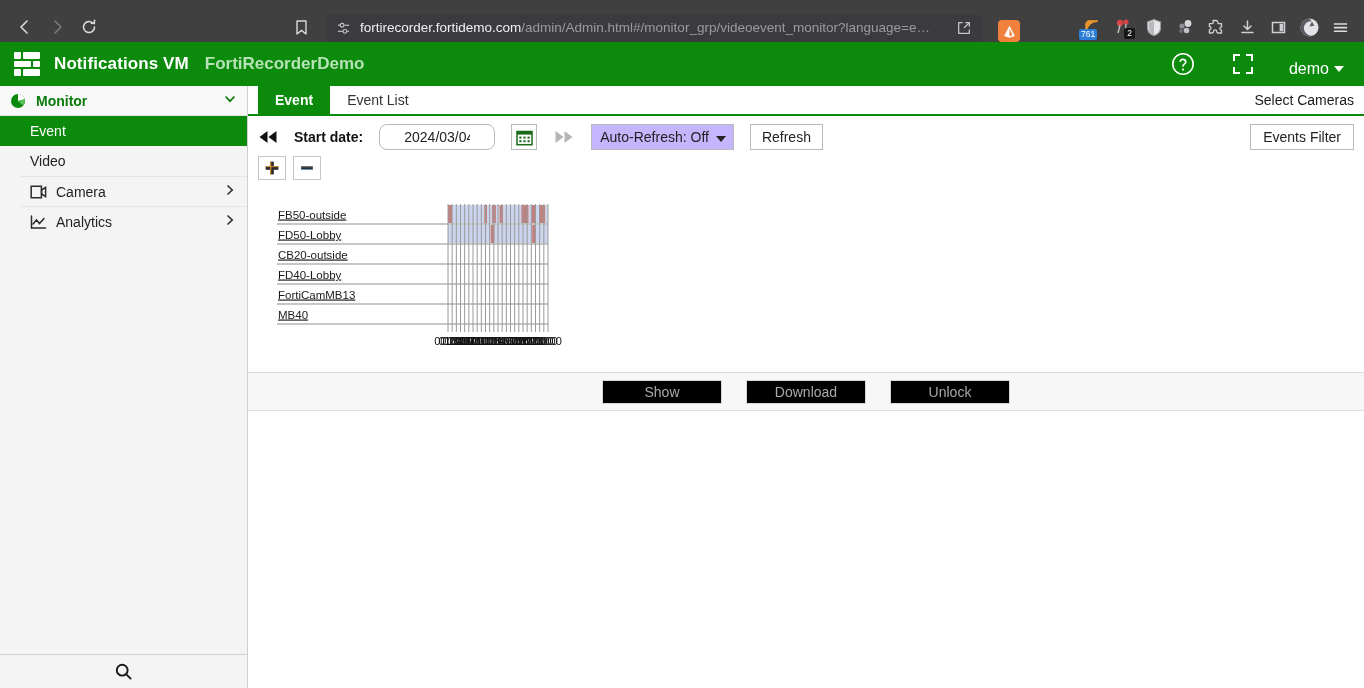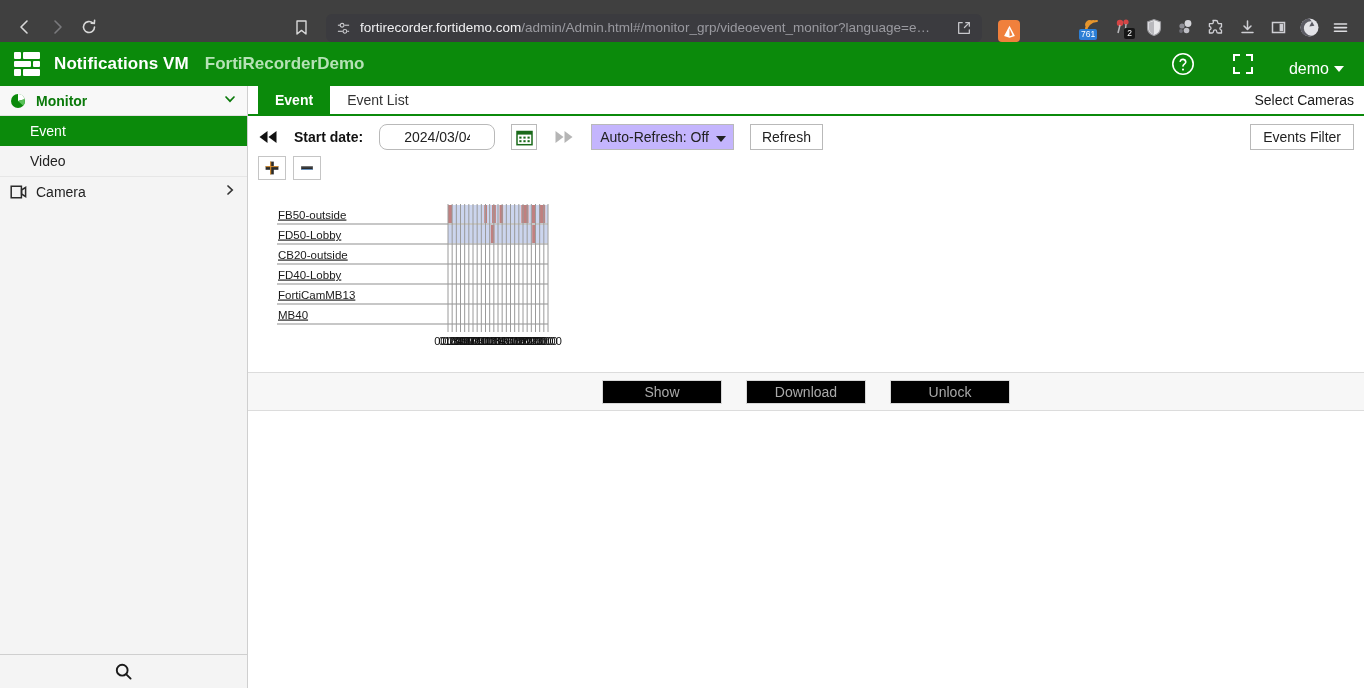--- a/index.html
+++ b/index.html
@@ -192,20 +192,21 @@
     background: #0b8a0b;
     color: #ffffff;
   }
   .side-row {
     height: 30px;
     display: flex; align-items: center;
     padding: 0 10px;
     font-size: 14px;
     color: #222222;
     border-top: 1px solid #e6e6e6;
+    margin-left: 20px;
   }
   .side-row .r-icon { width: 20px; display: flex; align-items: center; color: #333; }
   .side-row .r-label { margin-left: 6px; }
   .side-row .r-chev { margin-left: auto; color: #333; }
   .sidebar-search {
     position: absolute;
     left: 0; right: 0; bottom: 0;
     height: 34px;
     border-top: 1px solid #cfcfcf;
     display: flex; align-items: center; justify-content: center;
@@ -509,20 +510,35 @@
     </div>
 
     <div class="side-row">
       <span class="r-icon">
         <svg width="17" height="14" viewBox="0 0 17 14" fill="none" stroke="#2b2b2b" stroke-width="1.5">
             <path d="M1.2 1.2 v11.6 h10.2 V1.2 H1.2 Z"></path>
             <path d="M11.6 5 L15.6 2.4 v9.2 L11.6 9 Z" fill="none"></path>
           </svg>
       </span>
       <span class="r-label">Camera</span>
+      <span class="r-chev">
+        <svg width="14" height="14" viewBox="0 0 14 14" fill="none" stroke="currentColor" stroke-width="1.7" stroke-linecap="round">
+            <path d="M5 3 L9.2 7 L5 11"></path>
+          </svg>
+      </span>
+    </div>
+    <div class="side-row">
+      <span class="r-icon">
+        <svg width="17" height="14" viewBox="0 0 17 14" fill="none" stroke="#2b2b2b" stroke-width="1.5" stroke-linecap="round">
+            <path d="M1.5 1 v12"></path>
+            <path d="M1.5 13 h14"></path>
+            <path d="M3 9 L6.5 5 L9.5 8.5 L14 3.5"></path>
+          </svg>
+      </span>
+      <span class="r-label">Analytics</span>
       <span class="r-chev">
         <svg width="14" height="14" viewBox="0 0 14 14" fill="none" stroke="currentColor" stroke-width="1.7" stroke-linecap="round">
             <path d="M5 3 L9.2 7 L5 11"></path>
           </svg>
       </span>
     </div>
 
     <div class="sidebar-search">
       <svg width="19" height="19" viewBox="0 0 19 19" fill="none" stroke="#1a1a1a" stroke-width="1.9" stroke-linecap="round">
           <circle cx="8.2" cy="8.2" r="5.4"></circle>

